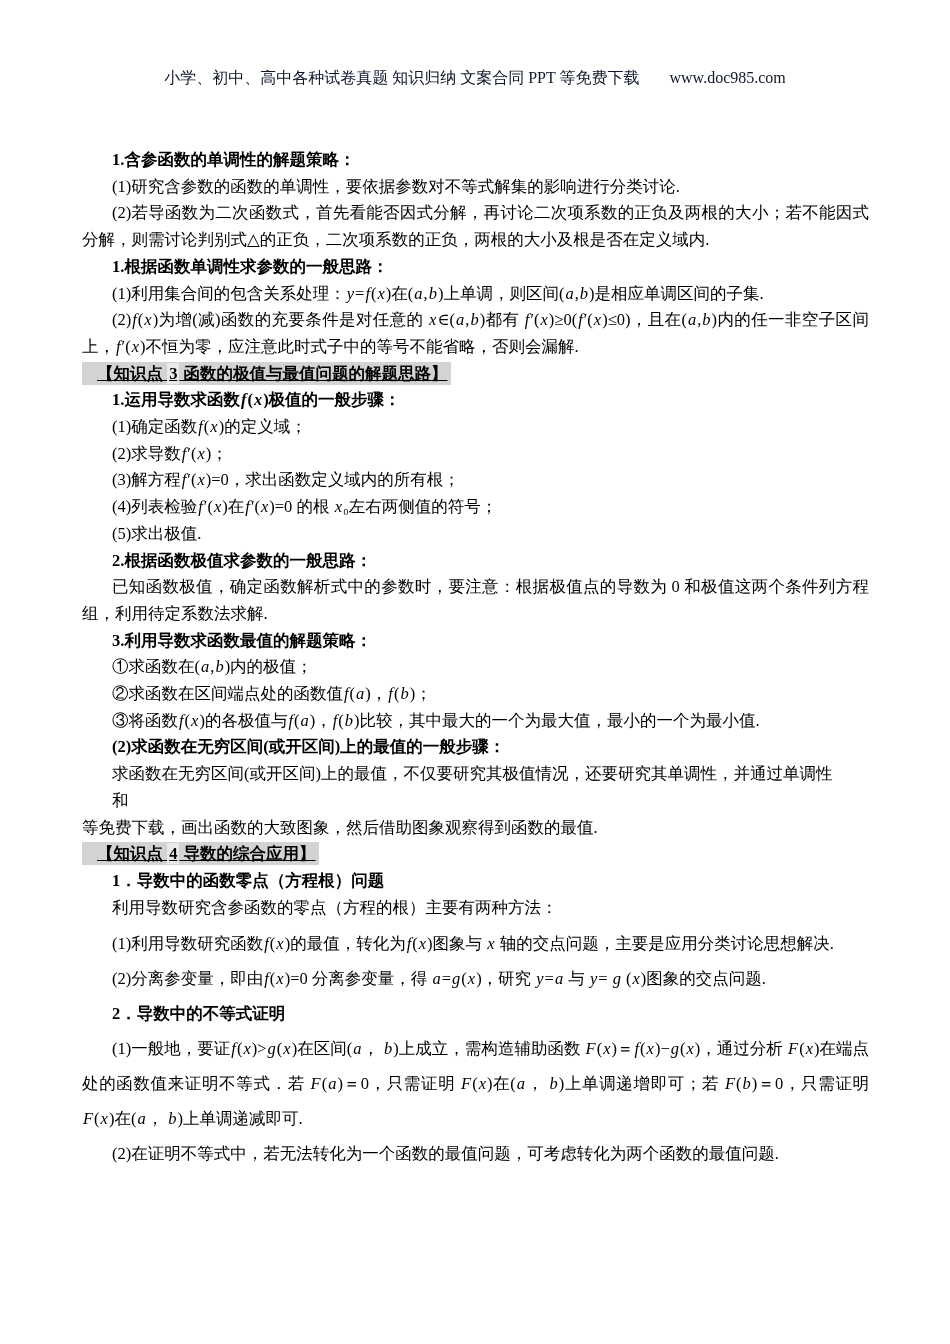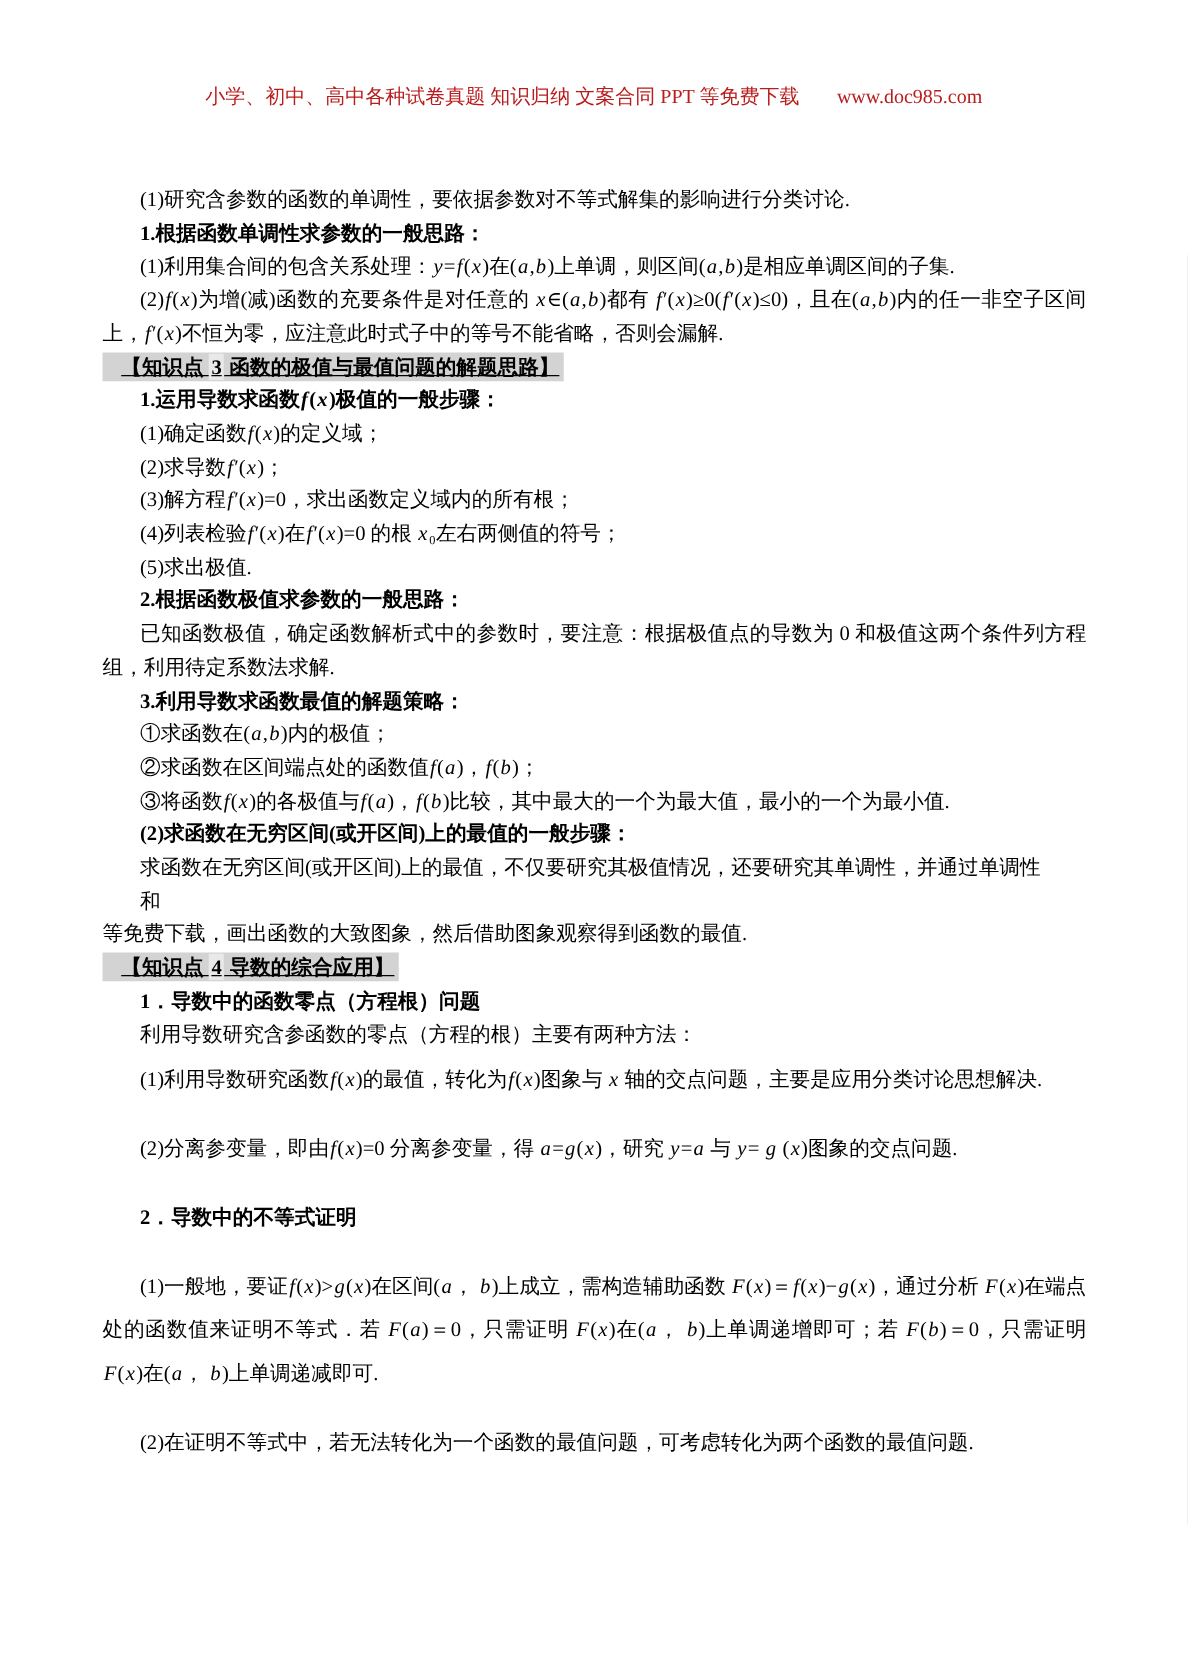--- a/index.html
+++ b/index.html
@@ -15,21 +15,21 @@
   }
   .header {
     position: absolute;
     left: 0;
     top: 68px;
     width: 100%;
     text-align: center;
     font-size: 16px;
     line-height: 20px;
     white-space: nowrap;
-    color: #b91c1c;
+    color: #0f172a;
   }
   .header .hgap { margin-left: 30px; }
   .content {
     position: absolute;
     left: 82px;
     top: 147px;
     width: 787px;
     font-size: 16.5px;
   }
   .para {
@@ -37,41 +37,43 @@
     line-height: 26.7px;
     text-align: justify;
   }
   .para i {
     font-style: italic;
     font-family: "Liberation Serif", serif;
     padding: 0 1px;
   }
   .indent { text-indent: 30px; }
   .bold { font-weight: 700; }
-  .wide { line-height: 35px; margin-top: 20px; }
+  .wide { line-height: 35px; }
   .wide-start { margin-top: 5px; }
   .hl {
     background: var(--hl, #d3d3d3);
     padding: 2px 3px 2px 15px;
     text-decoration: underline;
   }
   .hl-num {
     background: var(--hlnum, #e9e9e9);
     padding: 1px 2px;
   }
 </style>
 </head>
 <body>
 
 <div class="page">
   <div class="header">
     <span>小学、初中、高中各种试卷真题 知识归纳 文案合同 PPT 等免费下载</span><span class="hgap">www.doc985.com</span>
   </div>
   <div class="content">
+      <div class="para bold indent">1.含参函数的单调性的解题策略：</div>
       <div class="para indent">(1)研究含参数的函数的单调性，要依据参数对不等式解集的影响进行分类讨论.</div>
+      <div class="para indent">(2)若导函数为二次函数式，首先看能否因式分解，再讨论二次项系数的正负及两根的大小；若不能因式分解，则需讨论判别式△的正负，二次项系数的正负，两根的大小及根是否在定义域内.</div>
       <div class="para bold indent">1.根据函数单调性求参数的一般思路：</div>
       <div class="para indent">(1)利用集合间的包含关系处理：<i>y</i>=<i>f</i>(<i>x</i>)在(<i>a</i>,<i>b</i>)上单调，则区间(<i>a</i>,<i>b</i>)是相应单调区间的子集.</div>
       <div class="para indent">(2)<i>f</i>(<i>x</i>)为增(减)函数的充要条件是对任意的 <i>x</i>∈(<i>a</i>,<i>b</i>)都有 <i>f</i>′(<i>x</i>)≥0(<i>f</i>′(<i>x</i>)≤0)，且在(<i>a</i>,<i>b</i>)内的任一非空子区间上，<i>f</i>′(<i>x</i>)不恒为零，应注意此时式子中的等号不能省略，否则会漏解.</div>
       <div class="para bold"><span class="hl">【知识点 <span class="hl-num">3</span> 函数的极值与最值问题的解题思路】</span></div>
       <div class="para bold indent">1.运用导数求函数<i>f</i>(<i>x</i>)极值的一般步骤：</div>
       <div class="para indent">(1)确定函数<i>f</i>(<i>x</i>)的定义域；</div>
       <div class="para indent">(2)求导数<i>f</i>′(<i>x</i>)；</div>
       <div class="para indent">(3)解方程<i>f</i>′(<i>x</i>)=0，求出函数定义域内的所有根；</div>
       <div class="para indent">(4)列表检验<i>f</i>′(<i>x</i>)在<i>f</i>′(<i>x</i>)=0 的根 <i>x</i>₀左右两侧值的符号；</div>
       <div class="para indent">(5)求出极值.</div>

